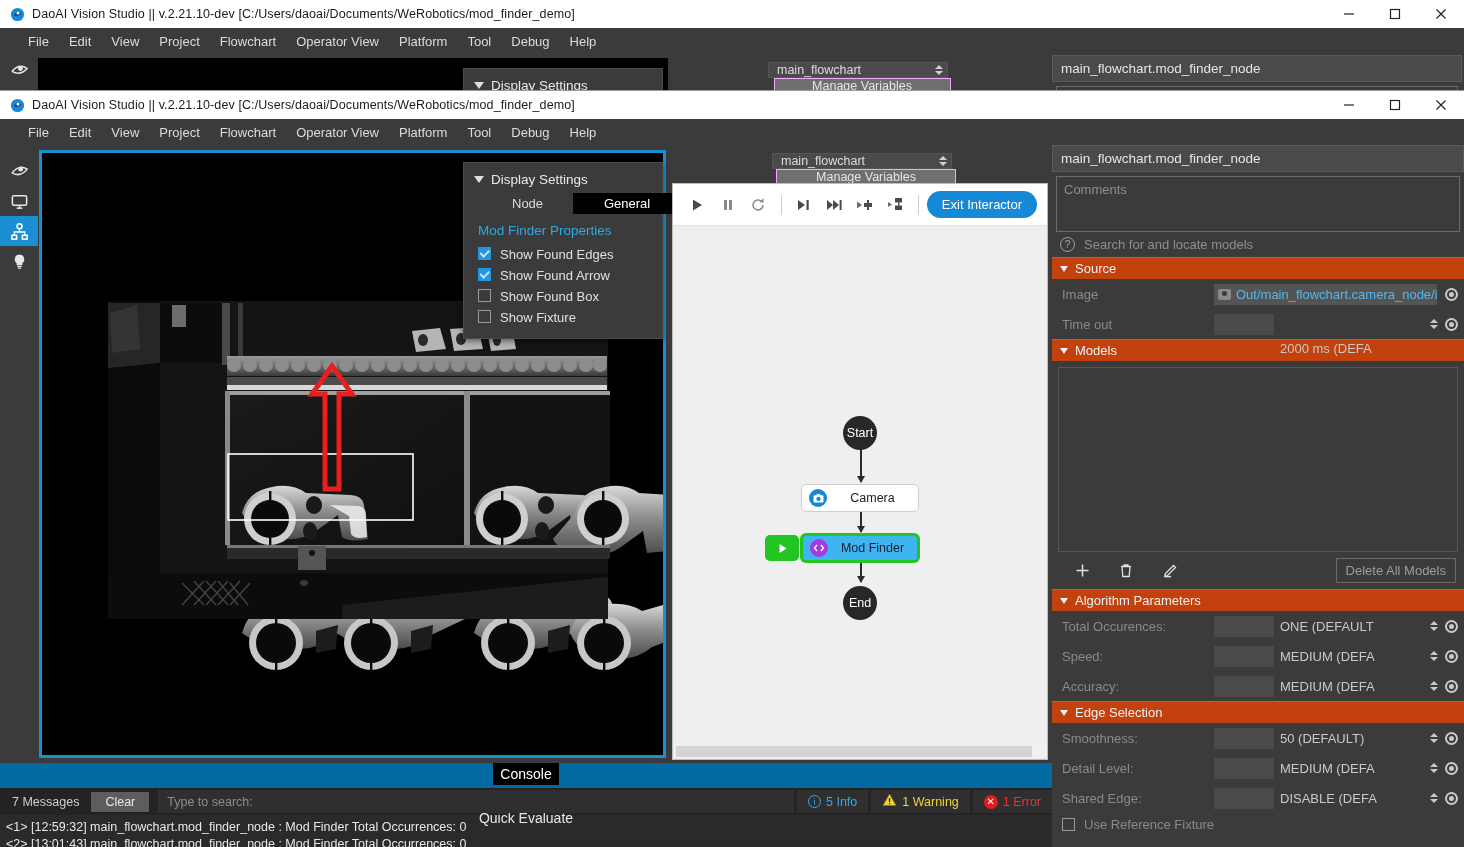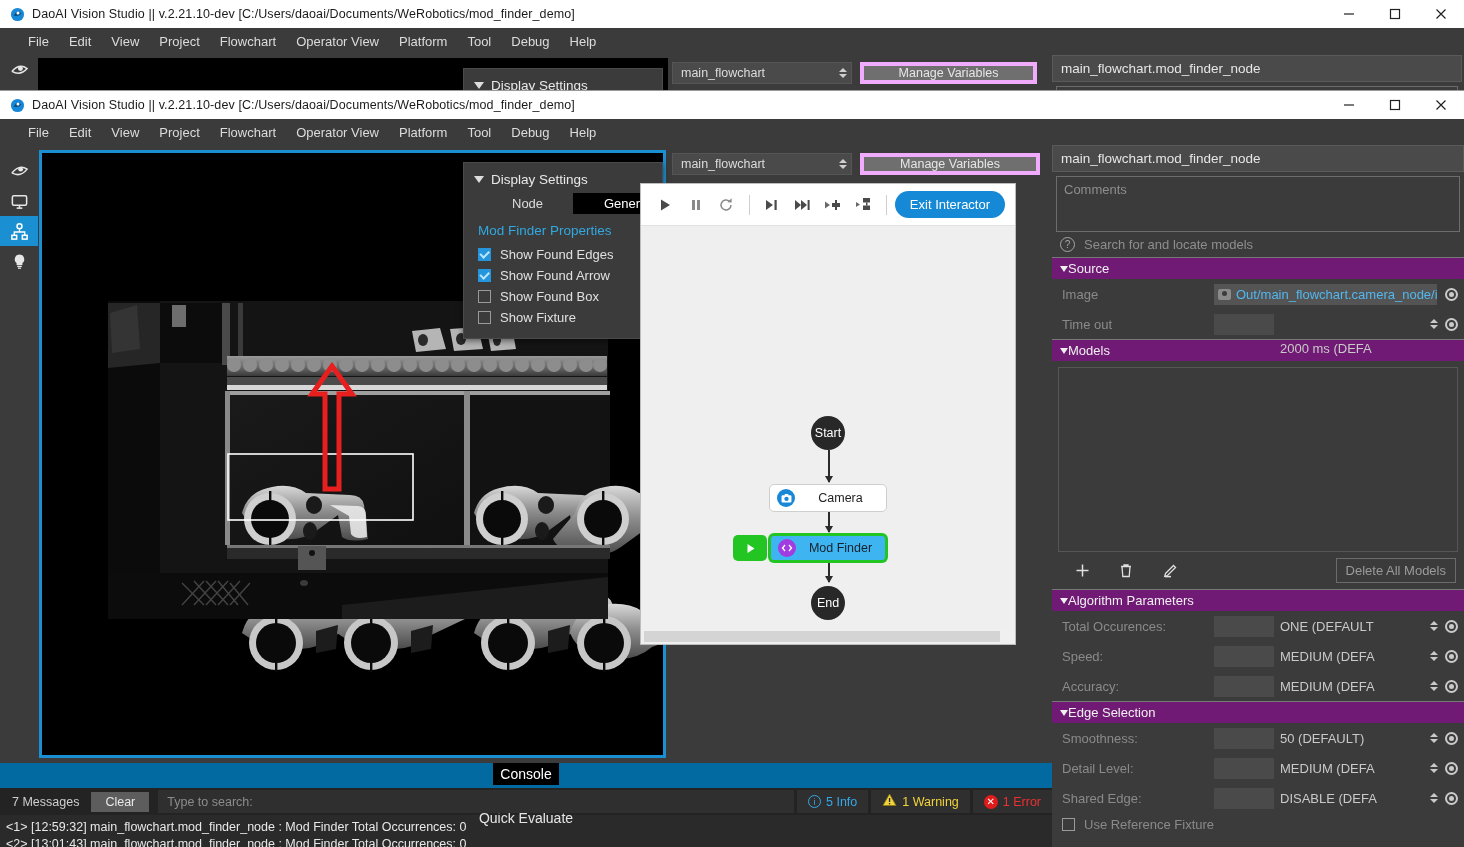--- a/index.html
+++ b/index.html
@@ -78,48 +78,48 @@
   .ds-tabs { display: flex; align-items: flex-start; padding: 0 6px 4px 6px; }
   .ds-tab {
     font-size: 13px; padding: 3px 14px; color: #dcdcdc; text-align:center;
   }
   .ds-tab.node { flex: 0 0 auto; margin-left: 28px; margin-right: 16px; }
   .ds-tab.sel { background: #000000; color: #ffffff; min-width: 108px; }
   .ds-sect {
     color: #31a8e0; font-size: 13.5px; padding: 5px 0 6px 14px;
   }
   .ds-row {
-    display: flex; align-items: center; gap: 9px;
+    display: flex; gap: 9px;
     padding: 3px 8px 3px 14px; font-size: 13px; color: #e0e0e0;
   }
   .cbx { width: 13px; height: 13px; border: 1px solid #9a9a9a; background: #3b3b3b;
          display:flex; align-items:center; justify-content:center; flex:0 0 auto;}
   .cbx.on { background: #2596dd; border-color: #2596dd; }
   .cbx.on::after {
     content: ""; width: 7px; height: 3.5px;
     border-left: 2px solid #bfe6ff; border-bottom: 2px solid #bfe6ff;
     transform: rotate(-45deg) translate(1px,-1px);
   }
 
   
   .fc-topbar {
-    position: absolute; background: #3b3b3b; display: flex; 
+    position: absolute; background: #3b3b3b; display: flex; align-items: center; flex-direction: column;
   }
   .fc-combo {
     height: 22px; background: #4a4a4a; border: 1px solid #555;
     display: flex; align-items: center; padding: 0 4px 0 8px;
     font-size: 12.5px; color: #dcdcdc;
   }
   .spin { margin-left: auto; display:flex; flex-direction:column; gap:2px; padding-left:8px;}
   .spin i { display:block; width:0;height:0;border-left:4px solid transparent;
             border-right:4px solid transparent;}
   .spin i.u { border-bottom:4px solid #cfcfcf;}
   .spin i.d { border-top:4px solid #cfcfcf;}
   .btn-gray {
-    height: 22px; background: #6f6f6f; border: 4px solid #f0abfc;
+    height: 22px; background: #6f6f6f; border: 1px solid #f0abfc;
     color: #e6e6e6; font-size: 12.5px;
     display: flex; align-items: center; justify-content: center;
   }
   .fc-panel {
     position: absolute; background: #efefef;
     border: 1px solid #bdbdbd; overflow: hidden;
   }
   .fc-toolbar {
     height: 42px; background: #ffffff; display: flex; align-items: center;
     padding: 0 10px; gap: 2px; border-bottom: 1px solid #e2e2e2;
@@ -169,22 +169,22 @@
   .comments {
     margin:4px 4px 0 4px; height:56px; background:#3b3b3b;
     border:1px solid #6c6c6c; padding:5px 7px; font-size:13px; color:#8e8e8e;
   }
   .search-models {
     display:flex; align-items:center; gap:9px; padding:5px 8px; font-size:13px; color:#8e8e8e;
   }
   .q-ico { width:15px;height:15px;border:1.4px solid #a5a5a5;border-radius:50%;
            display:flex;align-items:center;justify-content:center;font-size:10px;color:#a5a5a5;}
   .sect-head {
-    background:#701a75; color:#f0f0f0; font-size:13px;
-    padding:3px 8px; display:flex; align-items:center; 
+    background:#c2410c; color:#f0f0f0; font-size:13px;
+    padding:3px 8px; display:flex; align-items:center; gap:7px;
     border-top:1px solid #787878;
   }
   .caret-s { width:0;height:0;border-left:4.5px solid transparent;
              border-right:4.5px solid transparent;border-top:6.5px solid #f0f0f0;}
   .prow { display:flex; align-items:center; height:30px; padding:0 6px 0 10px; font-size:13px; }
   .prow .lbl { width:152px; color:#8a8a8a; flex:0 0 auto; }
   .prow .fld {
     flex:1; height:21px; background:#4a4a4a; display:flex; align-items:center;
     padding:0 4px; overflow:hidden; white-space:nowrap;
   }
@@ -605,21 +605,21 @@
         <span class="spin">
             <i class="u"></i>
             <i class="d"></i>
           </span>
       </div>
       <div class="btn-gray" style="width:180px; margin-left:8px;">
         <span>Manage Variables</span>
       </div>
     </div>
 
-    <div class="fc-panel" style="left:640px; top:183px; width:376px; height:462px;">
+    <div class="fc-panel" style="left:672px; top:183px; width:376px; height:577px;">
       <div class="fc-toolbar">
         <span class="tb-btn">
           <svg width="14" height="14" viewBox="0 0 14 14">
               <polygon points="3,1.5 12,7 3,12.5" fill="#4a4a4a"></polygon>
             </svg>
         </span>
         <span class="tb-btn">
           <svg width="14" height="14" viewBox="0 0 14 14">
               <rect x="3" y="2" width="3" height="10" fill="#8a8a8a"></rect>
               <rect x="8" y="2" width="3" height="10" fill="#8a8a8a"></rect>

